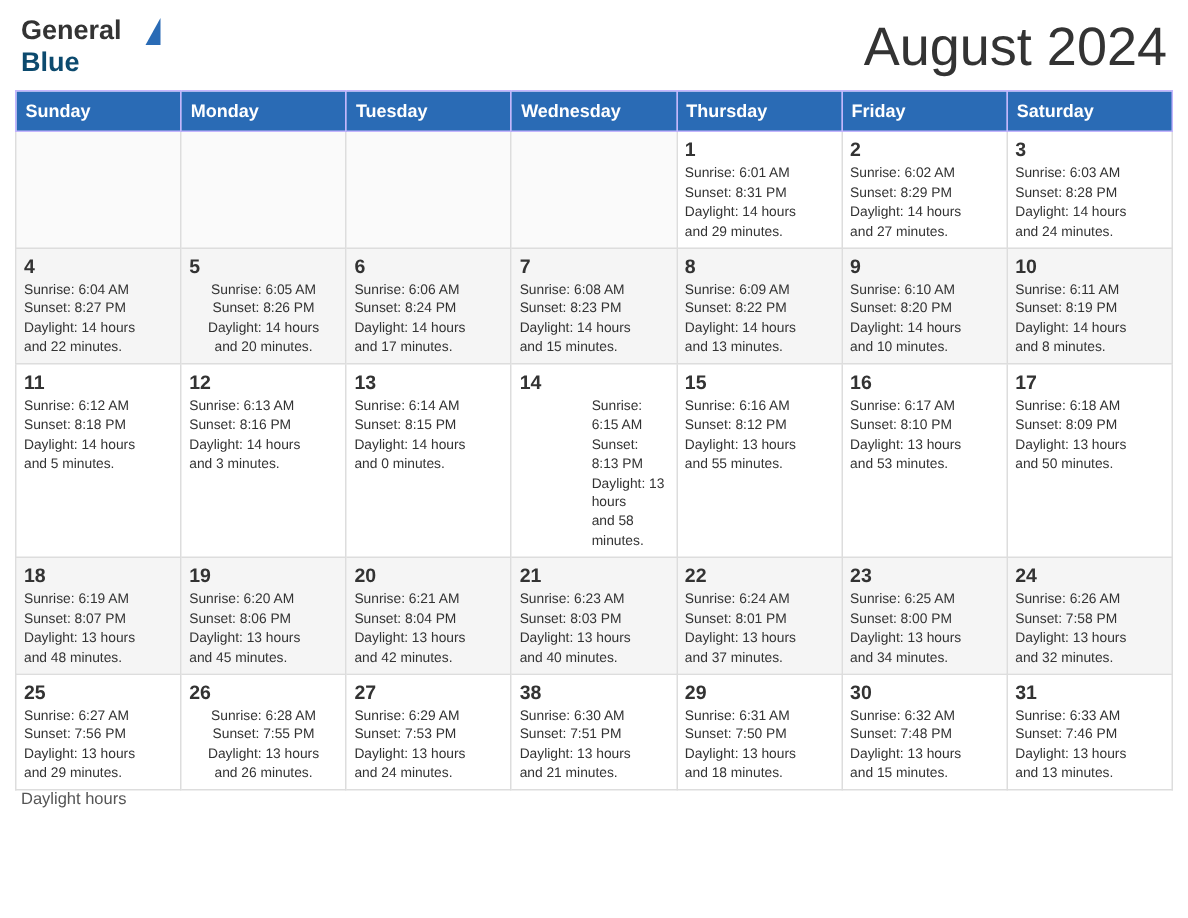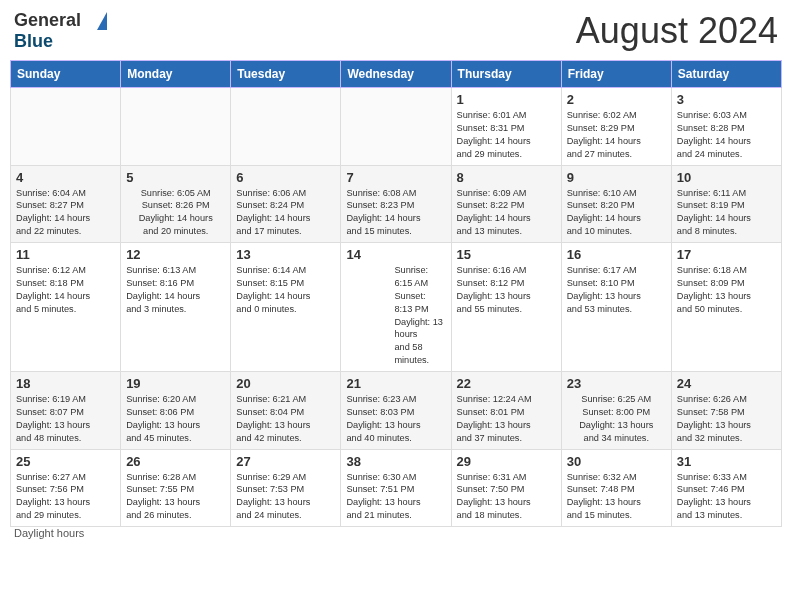--- a/index.html
+++ b/index.html
@@ -293,28 +293,28 @@
         </td>
         <td>
           <span class="day-number">21</span>
           <div class="day-info" style="white-space: pre-line;">Sunrise: 6:23 AM
 Sunset: 8:03 PM
 Daylight: 13 hours
 and 40 minutes.</div>
         </td>
         <td>
           <span class="day-number">22</span>
-          <div class="day-info" style="white-space: pre-line;">Sunrise: 12:24 AM
+          <div class="day-info" style="white-space: pre-line;">Sunrise: 6:24 AM
 Sunset: 8:01 PM
 Daylight: 13 hours
 and 37 minutes.</div>
         </td>
         <td>
           <span class="day-number">23</span>
-          <div class="day-info" style="white-space: pre-line; text-align: center;">Sunrise: 6:25 AM
+          <div class="day-info" style="white-space: pre-line;">Sunrise: 6:25 AM
 Sunset: 8:00 PM
 Daylight: 13 hours
 and 34 minutes.</div>
         </td>
         <td>
           <span class="day-number">24</span>
           <div class="day-info" style="white-space: pre-line;">Sunrise: 6:26 AM
 Sunset: 7:58 PM
 Daylight: 13 hours
 and 32 minutes.</div>
@@ -323,21 +323,21 @@
       <tr class="cal-row-odd">
         <td>
           <span class="day-number">25</span>
           <div class="day-info" style="white-space: pre-line;">Sunrise: 6:27 AM
 Sunset: 7:56 PM
 Daylight: 13 hours
 and 29 minutes.</div>
         </td>
         <td>
           <span class="day-number">26</span>
-          <div class="day-info" style="white-space: pre-line;">Sunrise: 6:28 AM
+          <div class="day-info" style="white-space: pre-line; text-align: center;">Sunrise: 6:28 AM
 Sunset: 7:55 PM
 Daylight: 13 hours
 and 26 minutes.</div>
         </td>
         <td>
           <span class="day-number">27</span>
           <div class="day-info" style="white-space: pre-line;">Sunrise: 6:29 AM
 Sunset: 7:53 PM
 Daylight: 13 hours
 and 24 minutes.</div>

